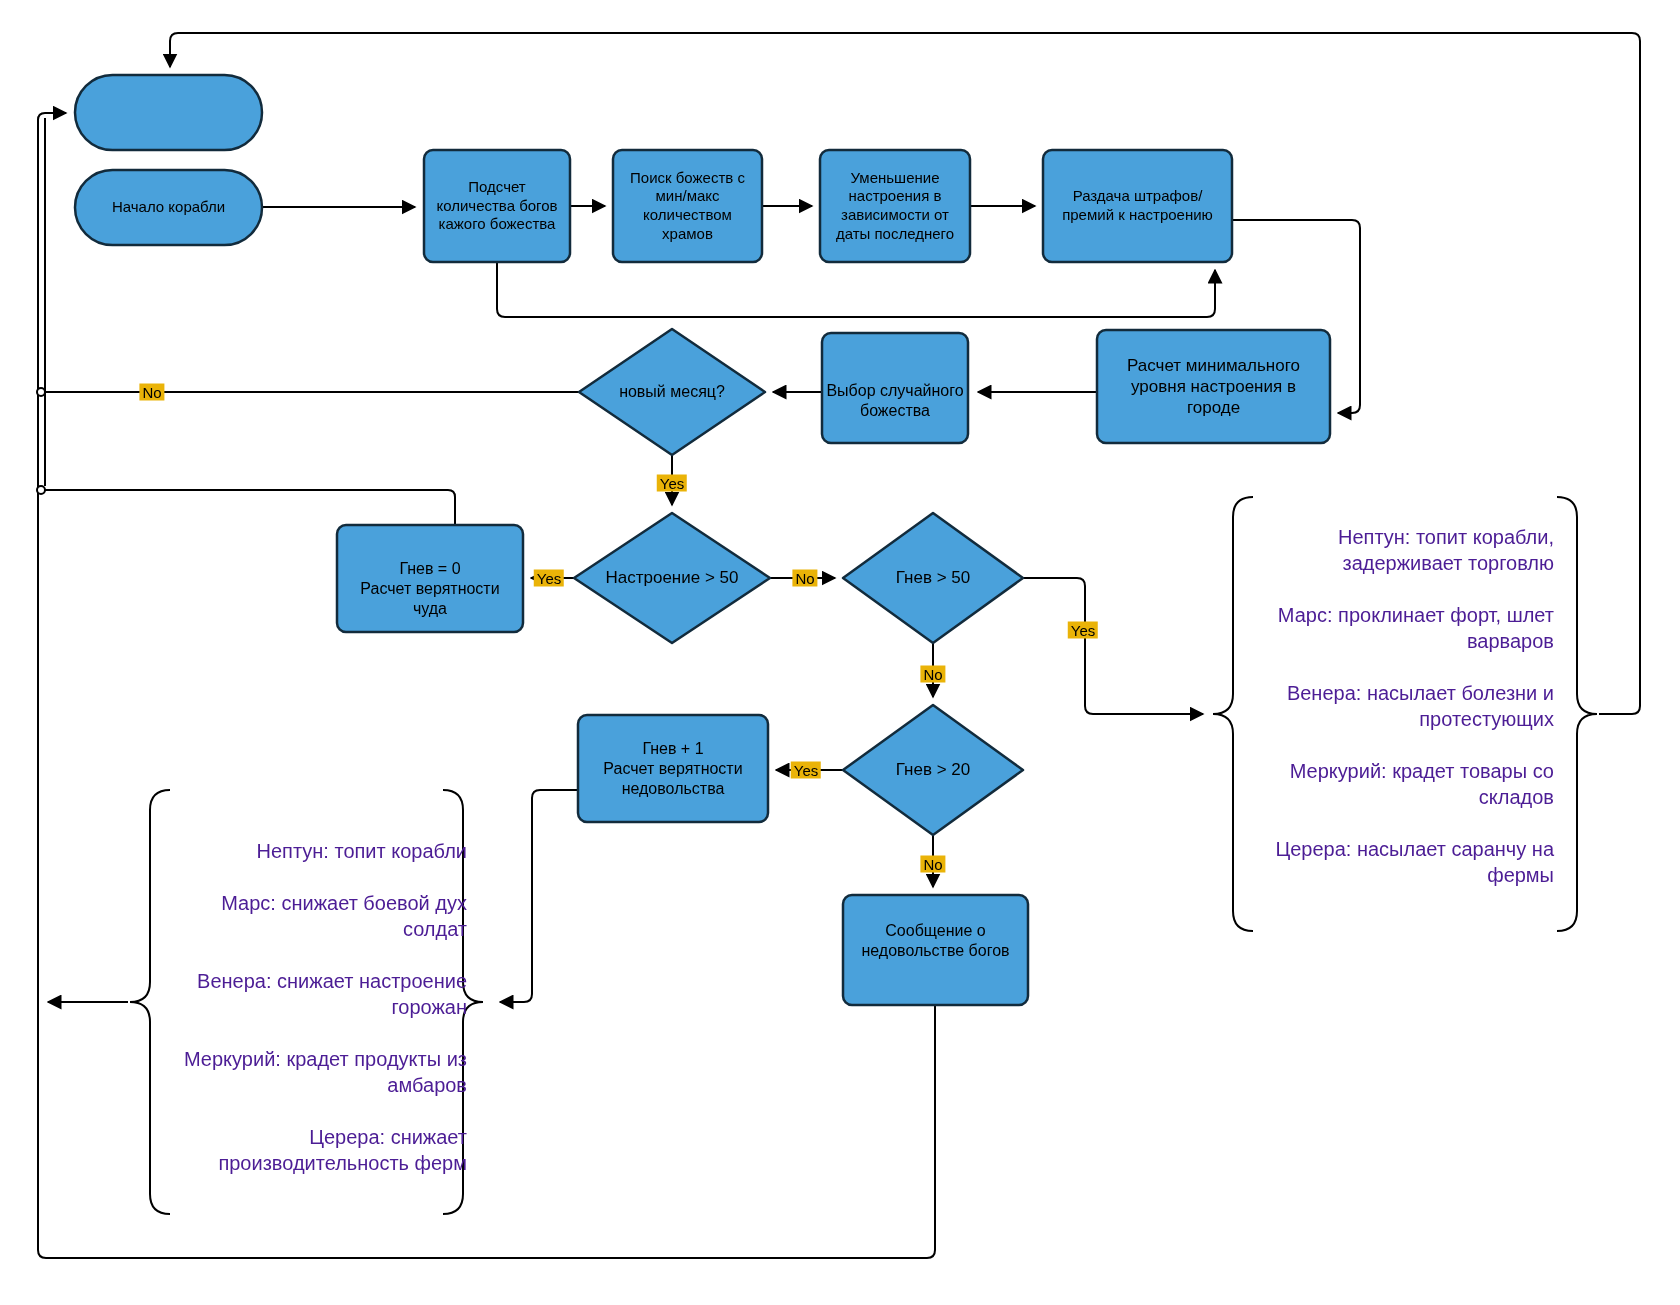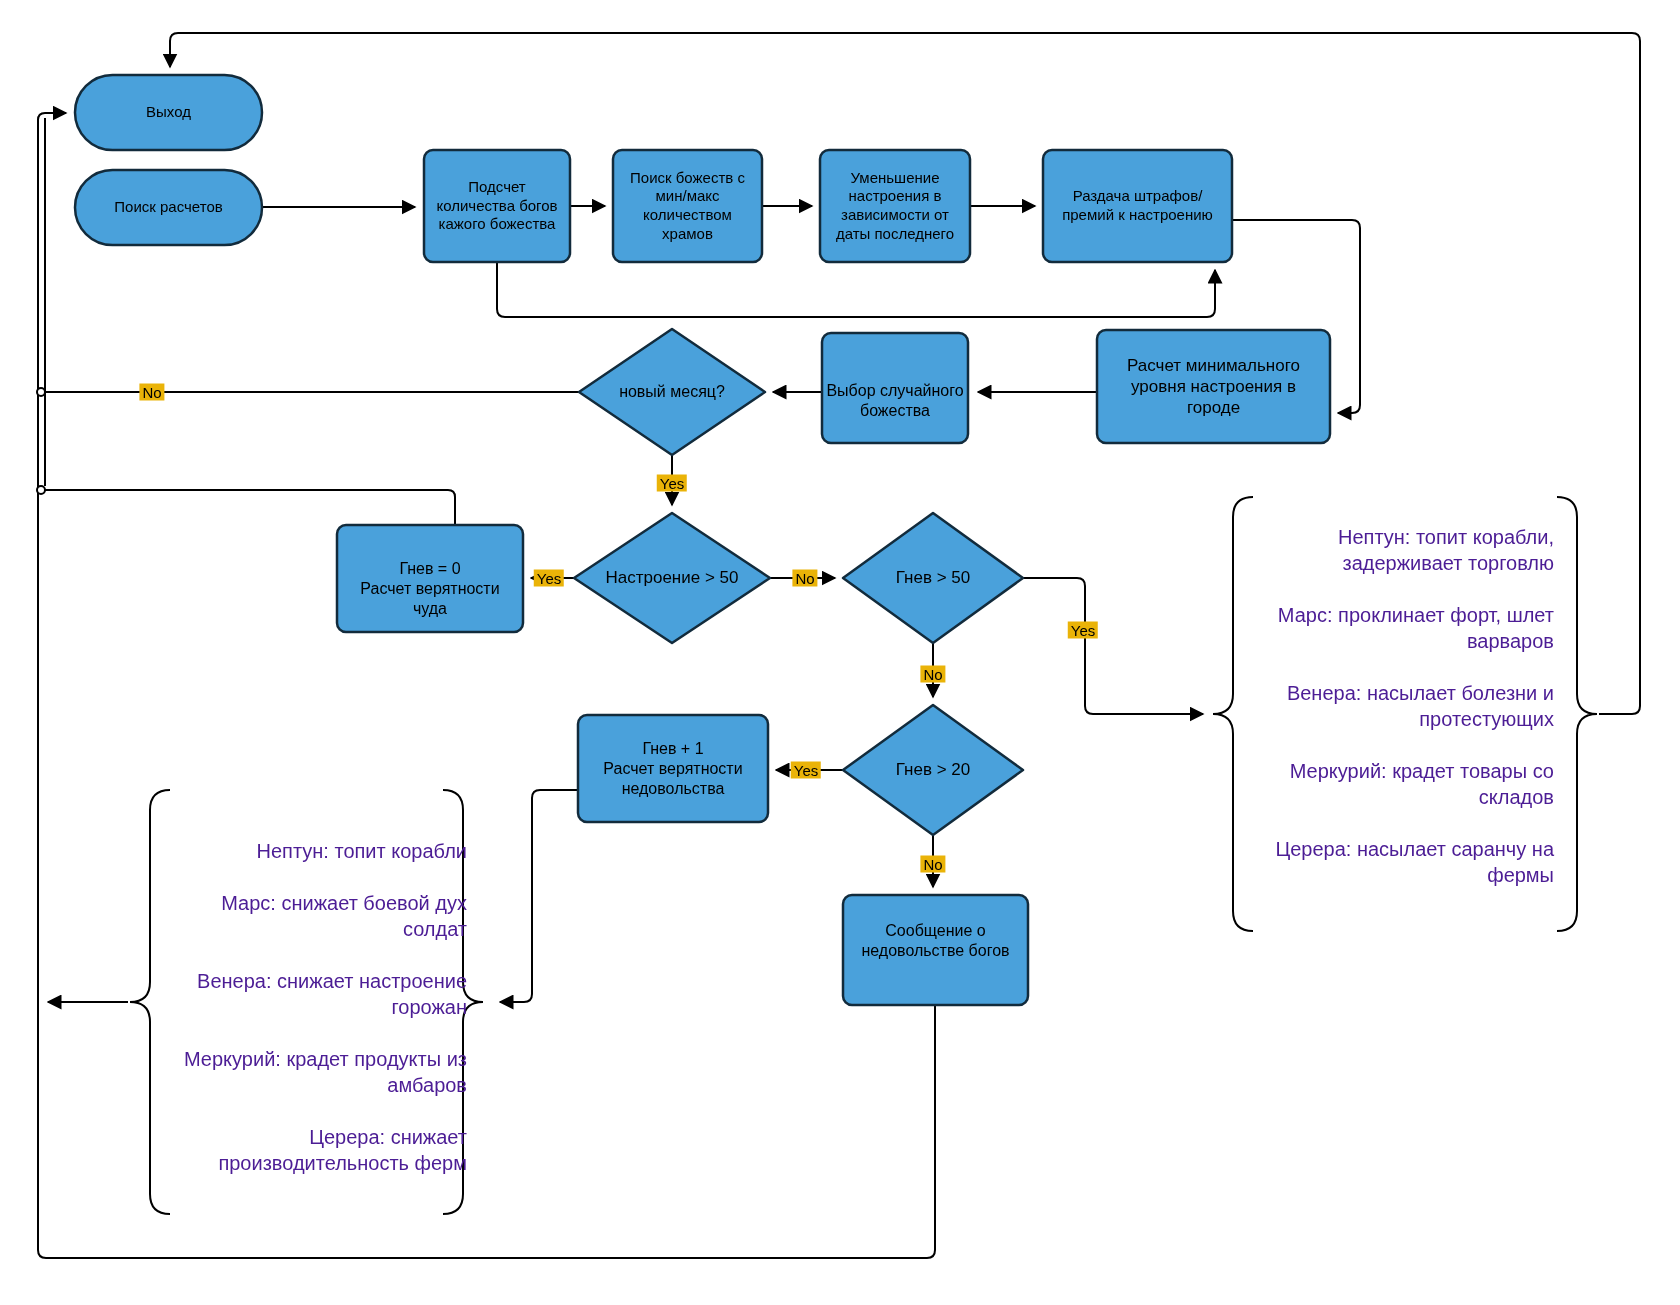--- a/index.html
+++ b/index.html
@@ -98,22 +98,21 @@
     <g stroke="#000" stroke-width="2" fill="none">
 
       <path d="M1253,497 Q1233,497 1233,517 L1233,694 Q1233,714 1213,714 Q1233,714 1233,734 L1233,911 Q1233,931 1253,931"></path>
       <path d="M1557,497 Q1577,497 1577,517 L1577,694 Q1577,714 1597,714 Q1577,714 1577,734 L1577,911 Q1577,931 1557,931"></path>
 
       <path d="M170,790 Q150,790 150,810 L150,982 Q150,1002 130,1002 Q150,1002 150,1022 L150,1194 Q150,1214 170,1214"></path>
       <path d="M443,790 Q463,790 463,810 L463,982 Q463,1002 483,1002 Q463,1002 463,1022 L463,1194 Q463,1214 443,1214"></path>
     </g>
   </svg>
 
-  <div class="node-label" style="left:75px;top:75px;width:187px;height:75px;">Выход</div>
-  <div class="node-label" style="left:75px;top:170px;width:187px;height:75px;">Поиск расчетов</div>
+  <div class="node-label" style="left:75px;top:170px;width:187px;height:75px;">Начало корабли</div>
   <div class="node-label" style="left:428px;top:150px;width:138px;height:112px;">Подсчет количества богов кажого божества</div>
   <div class="node-label" style="left:617px;top:150px;width:141px;height:112px;">Поиск божеств с мин/макс количеством храмов</div>
   <div class="node-label" style="left:822px;top:150px;width:146px;height:112px;">Уменьшение настроения в зависимости от даты последнего</div>
   <div class="node-label" style="left:1053px;top:150px;width:169px;height:112px;">Раздача штрафов/премий к настроению</div>
   <div class="node-label" style="left:1105px;top:330px;width:217px;height:113px;font-size:17px;">Расчет минимального уровня настроения в городе</div>
   <div class="node-label" style="left:826px;top:346px;width:138px;height:110px;font-size:16px;">Выбор случайного божества</div>
   <div class="node-label" style="left:589px;top:329px;width:166px;height:126px;font-size:16px;">новый месяц?</div>
   <div class="node-label" style="left:584px;top:513px;width:176px;height:130px;font-size:17px;">Настроение &gt; 50</div>
   <div class="node-label" style="left:345px;top:525px;width:170px;height:127px;font-size:16px;">Гнев = 0
 Расчет верятности чуда</div>

